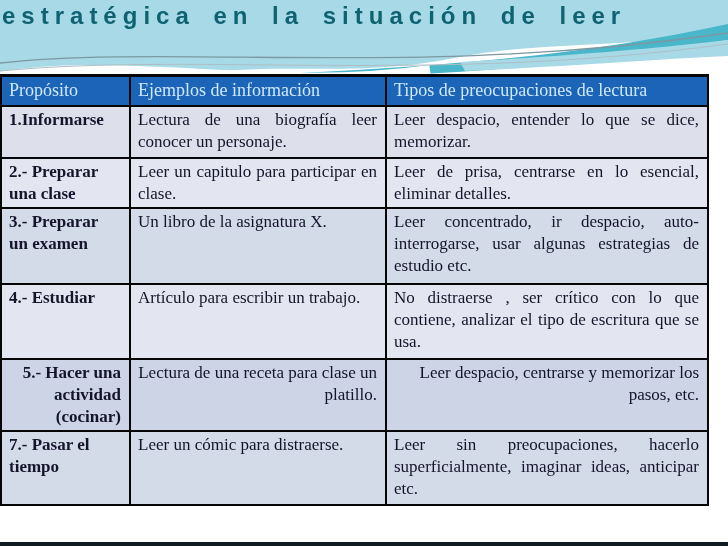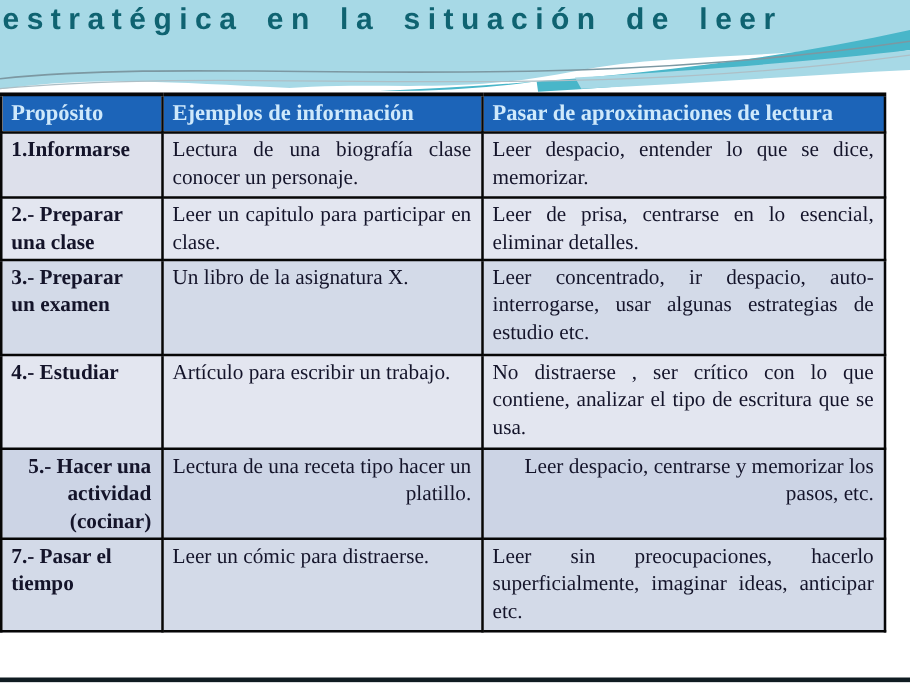--- a/index.html
+++ b/index.html
@@ -31,21 +31,21 @@
   }
   .purpose-table th, .purpose-table td{
     border:2px solid #060606;
     vertical-align:top;
     overflow:hidden;
   }
   .purpose-table th{
     background:#1c64b8;
     color:#cfe9fb;
     font-size:18px;
-    font-weight:bold;
+    font-weight:normal;
     text-align:left;
     padding:3px 8px 2px 7px;
     height:23px;
     border-top-width:3px;
   }
   .purpose-table td{
     font-size:17px;
     line-height:22px;
     color:#14142a;
     padding:2px 8px 2px 7px;
@@ -93,47 +93,47 @@
   <table class="purpose-table">
     <colgroup>
       <col style="width:129px">
       <col style="width:256px">
       <col style="width:322px">
     </colgroup>
     <thead>
       <tr>
         <th>Propósito</th>
         <th>Ejemplos de información</th>
-        <th>Pasar de aproximaciones de lectura</th>
+        <th>Tipos de preocupaciones de lectura</th>
       </tr>
     </thead>
     <tbody>
       <tr class="r1 shade-a">
         <td class="col-purpose">1.Informarse</td>
-        <td>Lectura de una biografía clase conocer un personaje.</td>
+        <td>Lectura de una biografía leer conocer un personaje.</td>
         <td>Leer despacio, entender lo que se dice, memorizar.</td>
       </tr>
       <tr class="r2 shade-b">
         <td class="col-purpose">2.- Preparar una clase</td>
         <td>Leer un capitulo para participar en clase.</td>
         <td>Leer de prisa, centrarse en lo esencial, eliminar detalles.</td>
       </tr>
       <tr class="r3 shade-c">
         <td class="col-purpose">3.- Preparar un examen</td>
         <td>Un libro de la asignatura X.</td>
         <td>Leer concentrado, ir despacio, auto-interrogarse, usar algunas estrategias de estudio etc.</td>
       </tr>
       <tr class="r4 shade-b">
         <td class="col-purpose">4.- Estudiar</td>
         <td>Artículo para escribir un trabajo.</td>
         <td>No distraerse , ser crítico con lo que contiene, analizar el tipo de escritura que se usa.</td>
       </tr>
       <tr class="r5 shade-d">
         <td class="col-purpose">5.- Hacer una actividad (cocinar)</td>
-        <td>Lectura de una receta tipo hacer un platillo.</td>
+        <td>Lectura de una receta para clase un platillo.</td>
         <td>Leer despacio, centrarse y memorizar los pasos,  etc.</td>
       </tr>
       <tr class="r7 shade-c">
         <td class="col-purpose">7.- Pasar el tiempo</td>
         <td>Leer un cómic para distraerse.</td>
         <td>Leer sin preocupaciones, hacerlo superficialmente, imaginar ideas, anticipar etc.</td>
       </tr>
     </tbody>
   </table>
 

